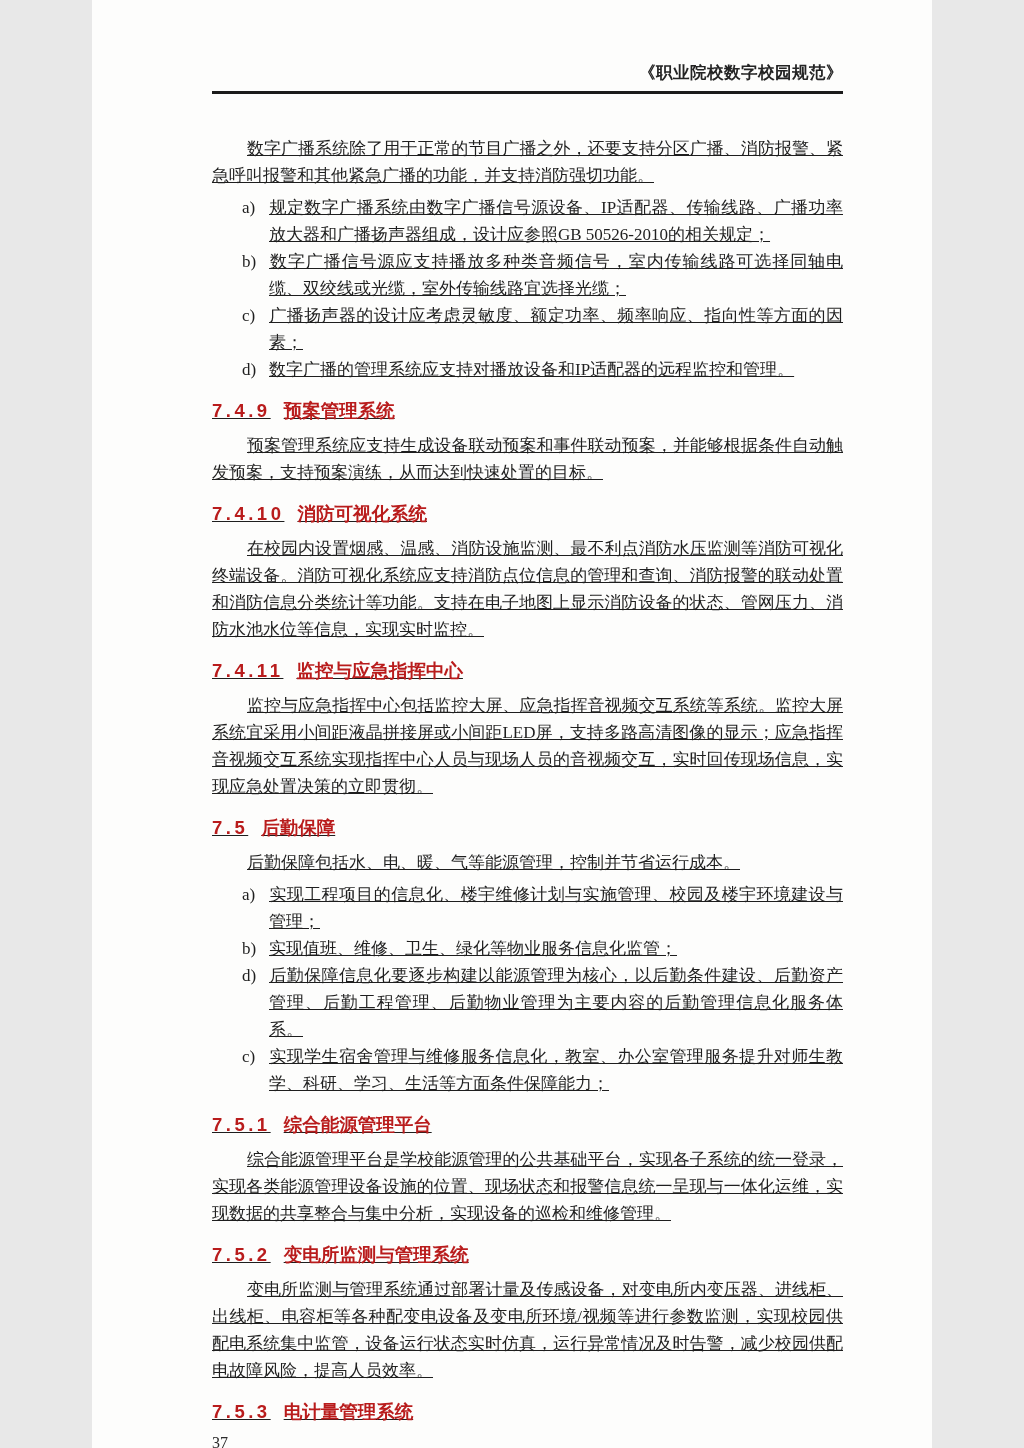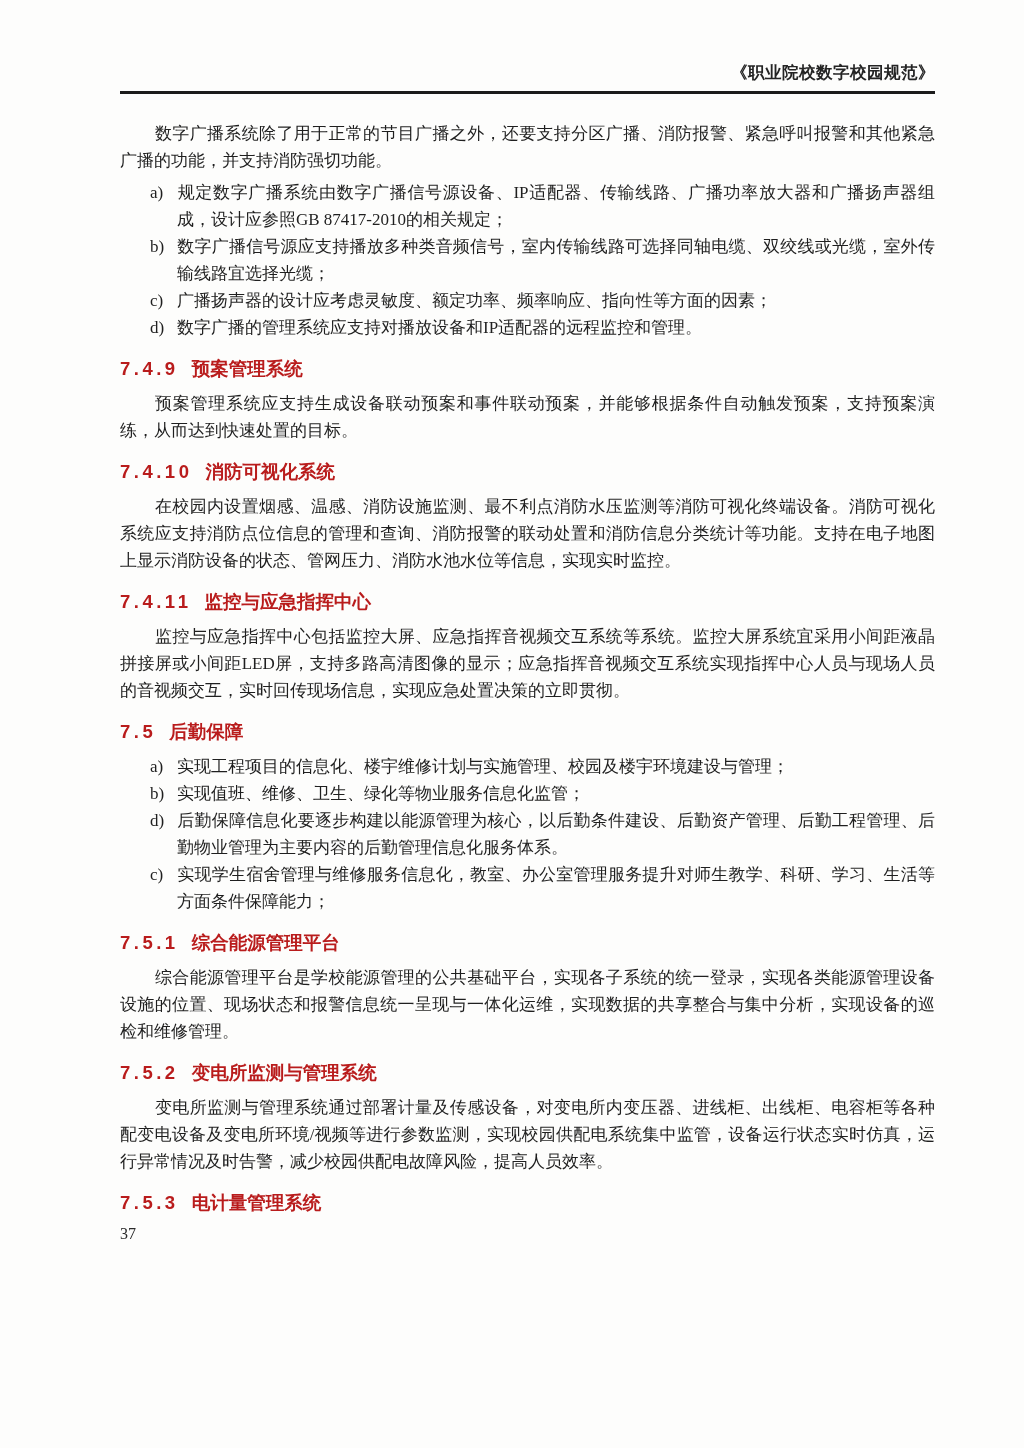--- a/index.html
+++ b/index.html
@@ -2,21 +2,21 @@
 <html lang="zh"><head>
 <meta charset="utf-8">
 <style>
   html, body { margin: 0; padding: 0; }
   body {
     background: #e8e8e8;
     font-family: "Liberation Serif", "DejaVu Serif", serif;
   }
   .page {
     position: relative;
-    width: 1024px;
+    width: 840px;
     height: 1448px;
     margin: 0 auto;
     background: #fdfdfc;
     box-sizing: border-box;
     padding: 62px 89px 0 120px;
     color: #1e1e1e;
     overflow: hidden;
   }
   
   .header-title {
@@ -25,21 +25,21 @@
     font-weight: 600;
     letter-spacing: 0.5px;
     color: #242424;
     margin: 0 0 7px 0;
   }
   .header-rule {
     height: 3px;
     background: #1b1b1b;
   }
   
-  .content { margin-top: 26px; }
+  .content { margin-top: 41px; text-decoration: underline; }
   .para {
     font-size: 17px;
     line-height: 27px;
     text-align: justify;
     text-indent: 35px;
     margin: 5px 0;
     color: #1f1f1f;
   }
   .para.cut { text-align-last: justify; }
   .doc-list {
@@ -84,40 +84,41 @@
   <div class="page-header">
     <div class="header-title">《职业院校数字校园规范》</div>
     <div class="header-rule"></div>
   </div>
 
   <div class="content">
 
     <p class="para">数字广播系统除了用于正常的节目广播之外，还要支持分区广播、消防报警、紧急呼叫报警和其他紧急广播的功能，并支持消防强切功能。</p>
 
     <ul class="doc-list">
-      <li><span class="marker">a)</span><span>规定数字广播系统由数字广播信号源设备、IP适配器、传输线路、广播功率放大器和广播扬声器组成，设计应参照GB 87417-2010的相关规定；</span></li>
+      <li><span class="marker">a)</span><span>规定数字广播系统由数字广播信号源设备、IP适配器、传输线路、广播功率放大器和广播扬声器组成，设计应参照GB 50526-2010的相关规定；</span></li>
       <li><span class="marker">b)</span><span>数字广播信号源应支持播放多种类音频信号，室内传输线路可选择同轴电缆、双绞线或光缆，室外传输线路宜选择光缆；</span></li>
       <li><span class="marker">c)</span><span>广播扬声器的设计应考虑灵敏度、额定功率、频率响应、指向性等方面的因素；</span></li>
       <li><span class="marker">d)</span><span>数字广播的管理系统应支持对播放设备和IP适配器的远程监控和管理。</span></li>
     </ul>
 
     <h2 class="heading"><span class="h-num">7.4.9</span><span>预案管理系统</span></h2>
 
     <p class="para">预案管理系统应支持生成设备联动预案和事件联动预案，并能够根据条件自动触发预案，支持预案演练，从而达到快速处置的目标。</p>
 
     <h2 class="heading"><span class="h-num">7.4.10</span><span>消防可视化系统</span></h2>
 
     <p class="para">在校园内设置烟感、温感、消防设施监测、最不利点消防水压监测等消防可视化终端设备。消防可视化系统应支持消防点位信息的管理和查询、消防报警的联动处置和消防信息分类统计等功能。支持在电子地图上显示消防设备的状态、管网压力、消防水池水位等信息，实现实时监控。</p>
 
     <h2 class="heading"><span class="h-num">7.4.11</span><span>监控与应急指挥中心</span></h2>
 
     <p class="para">监控与应急指挥中心包括监控大屏、应急指挥音视频交互系统等系统。监控大屏系统宜采用小间距液晶拼接屏或小间距LED屏，支持多路高清图像的显示；应急指挥音视频交互系统实现指挥中心人员与现场人员的音视频交互，实时回传现场信息，实现应急处置决策的立即贯彻。</p>
 
     <h2 class="heading"><span class="h-num">7.5</span><span>后勤保障</span></h2>
 
+    <p class="para">后勤保障包括水、电、暖、气等能源管理，控制并节省运行成本。</p>
 
     <ul class="doc-list">
       <li><span class="marker">a)</span><span>实现工程项目的信息化、楼宇维修计划与实施管理、校园及楼宇环境建设与管理；</span></li>
       <li><span class="marker">b)</span><span>实现值班、维修、卫生、绿化等物业服务信息化监管；</span></li>
       <li><span class="marker">d)</span><span>后勤保障信息化要逐步构建以能源管理为核心，以后勤条件建设、后勤资产管理、后勤工程管理、后勤物业管理为主要内容的后勤管理信息化服务体系。</span></li>
       <li><span class="marker">c)</span><span>实现学生宿舍管理与维修服务信息化，教室、办公室管理服务提升对师生教学、科研、学习、生活等方面条件保障能力；</span></li>
     </ul>
 
     <h2 class="heading"><span class="h-num">7.5.1</span><span>综合能源管理平台</span></h2>
 

